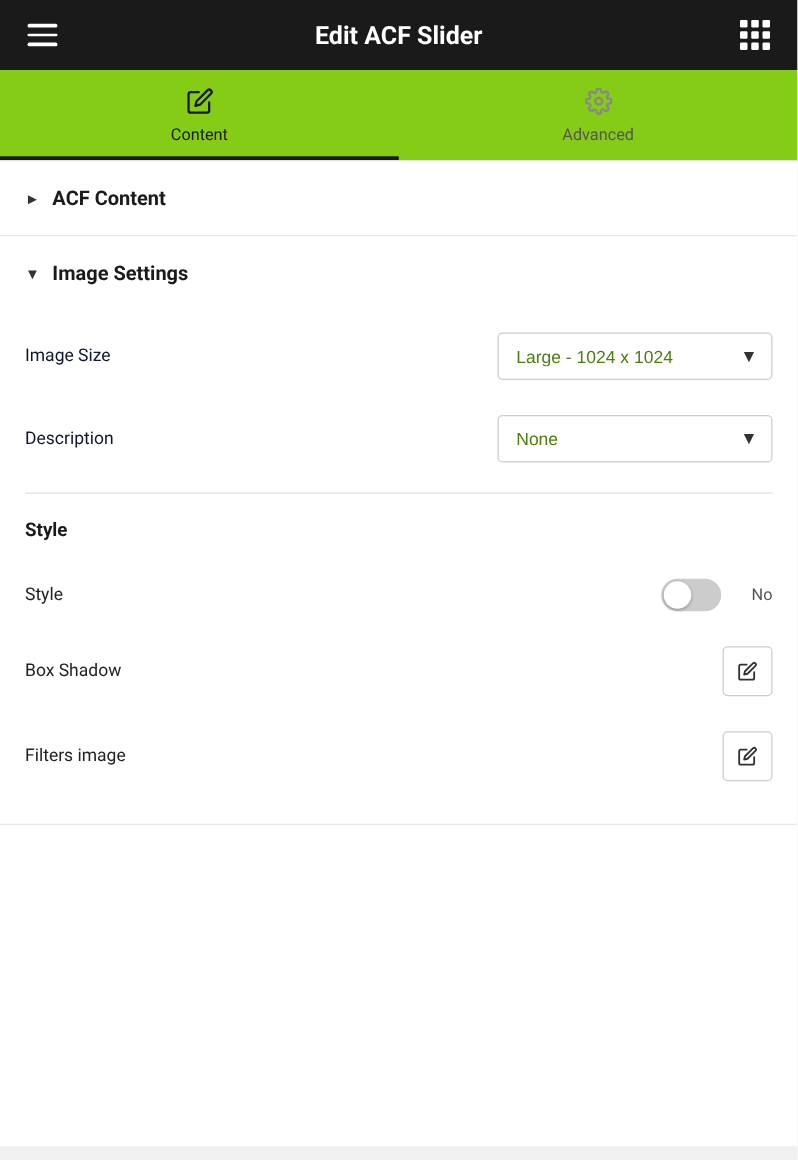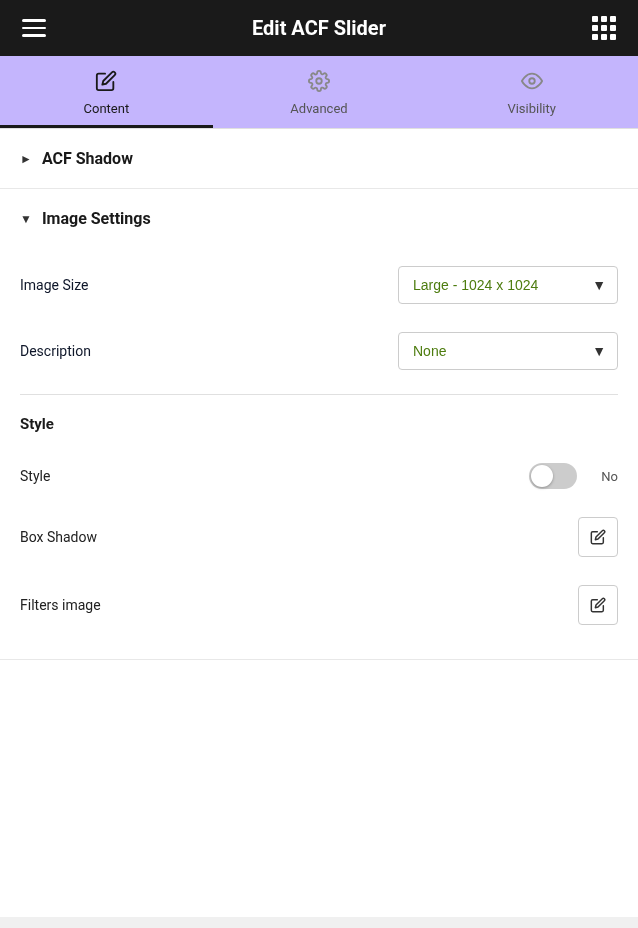--- a/index.html
+++ b/index.html
@@ -66,21 +66,21 @@
     .grid-dots span {
       display: block;
       width: 6px;
       height: 6px;
       background: #ffffff;
       border-radius: 1px;
     }
 
     
     .tabs {
-      background: #c4b5fd;
+      background: #84cc16;
       display: flex;
       border-bottom: 1px solid #e0e0e0;
     }
 
     .tab {
       flex: 1;
       display: flex;
       flex-direction: column;
       align-items: center;
       padding: 14px 8px 12px;
@@ -340,37 +340,28 @@
   </div>
   <div class="tab">
     <span class="tab-icon">
       <svg width="22" height="22" viewBox="0 0 24 24" fill="none" stroke="#888" stroke-width="2" stroke-linecap="round" stroke-linejoin="round">
         <circle cx="12" cy="12" r="3"></circle>
         <path d="M19.4 15a1.65 1.65 0 0 0 .33 1.82l.06.06a2 2 0 0 1-2.83 2.83l-.06-.06a1.65 1.65 0 0 0-1.82-.33 1.65 1.65 0 0 0-1 1.51V21a2 2 0 0 1-4 0v-.09A1.65 1.65 0 0 0 9 19.4a1.65 1.65 0 0 0-1.82.33l-.06.06a2 2 0 0 1-2.83-2.83l.06-.06A1.65 1.65 0 0 0 4.68 15a1.65 1.65 0 0 0-1.51-1H3a2 2 0 0 1 0-4h.09A1.65 1.65 0 0 0 4.6 9a1.65 1.65 0 0 0-.33-1.82l-.06-.06a2 2 0 0 1 2.83-2.83l.06.06A1.65 1.65 0 0 0 9 4.68a1.65 1.65 0 0 0 1-1.51V3a2 2 0 0 1 4 0v.09a1.65 1.65 0 0 0 1 1.51 1.65 1.65 0 0 0 1.82-.33l.06-.06a2 2 0 0 1 2.83 2.83l-.06.06A1.65 1.65 0 0 0 19.4 9a1.65 1.65 0 0 0 1.51 1H21a2 2 0 0 1 0 4h-.09a1.65 1.65 0 0 0-1.51 1z"></path>
       </svg>
     </span>
     <span class="tab-label">Advanced</span>
   </div>
-  <div class="tab">
-    <span class="tab-icon">
-      <svg width="22" height="22" viewBox="0 0 24 24" fill="none" stroke="#888" stroke-width="2" stroke-linecap="round" stroke-linejoin="round">
-        <path d="M1 12s4-8 11-8 11 8 11 8-4 8-11 8-11-8-11-8z"></path>
-        <circle cx="12" cy="12" r="3"></circle>
-      </svg>
-    </span>
-    <span class="tab-label">Visibility</span>
-  </div>
 </div>
 
 <div class="content">
 
   <div class="section">
     <div class="section-header">
       <span class="chevron-right">►</span>
-      <span class="section-header-title">ACF Shadow</span>
+      <span class="section-header-title">ACF Content</span>
     </div>
   </div>
 
   <div class="settings-section">
     <div class="settings-section-header">
       <span class="chevron-down">▼</span>
       <span class="settings-section-title">Image Settings</span>
     </div>
 
     <div class="form-row">

